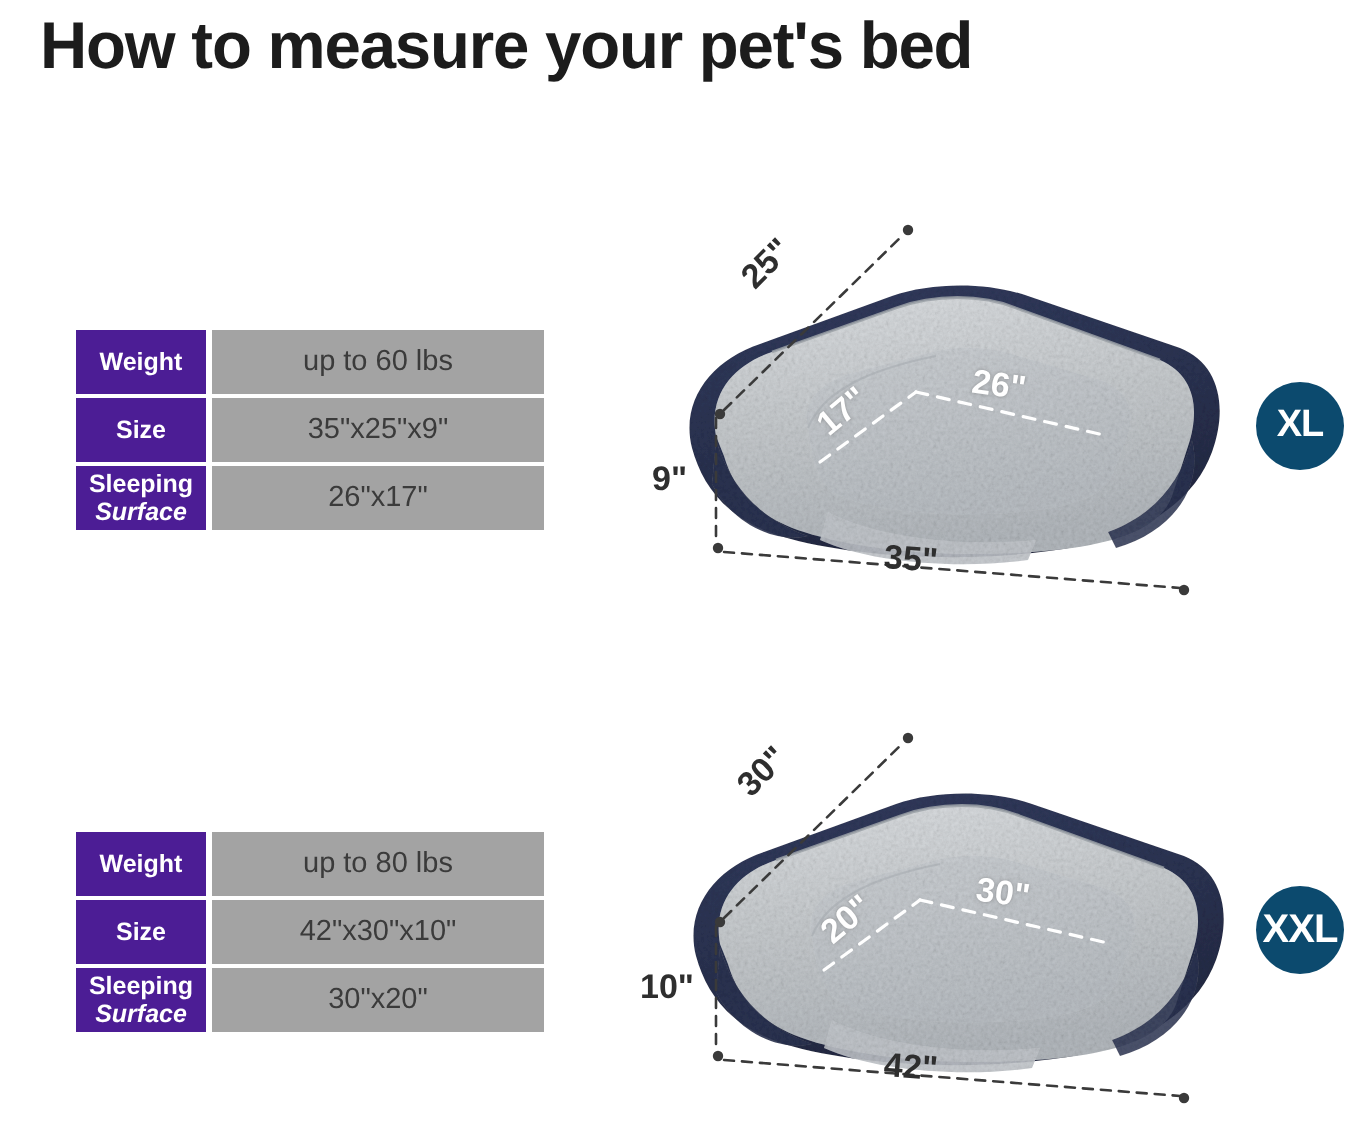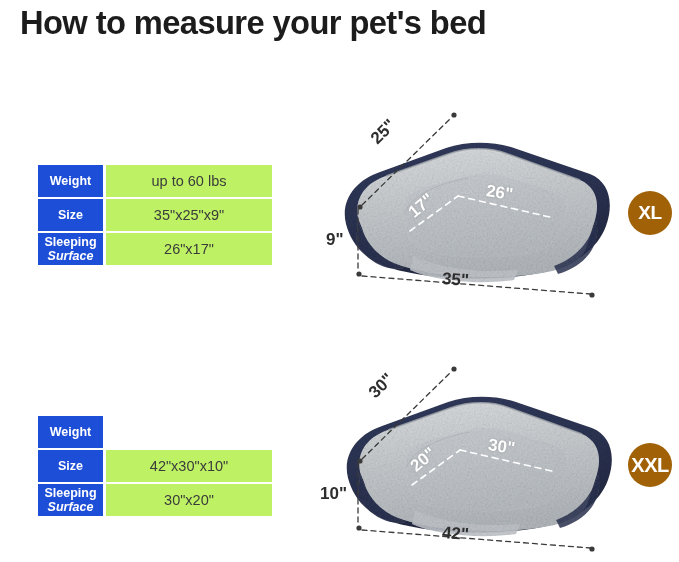--- a/index.html
+++ b/index.html
@@ -45,55 +45,55 @@
   .spec-row {
     display: flex;
     width: 100%;
     margin-bottom: 2px;
   }
   .spec-row:last-child { margin-bottom: 0; border-radius: 15px; }
 
   .spec-label {
     width: 65px;
     min-height: 32px;
-    background: #1d4ed8;
+    background: #4c1d95;
     color: #ffffff;
     font-size: 12.5px;
     font-weight: bold;
     display: flex;
     flex-direction: column;
     align-items: center;
     justify-content: center;
     line-height: 14px;
     text-align: center;
     box-sizing: border-box;
     padding: 2px 0;
   }
   .spec-label .l2 { display: block; font-style: italic; }
 
   .spec-value {
     flex: 1;
     min-height: 32px;
     margin-left: 3px;
-    background: #bef264;
+    background: #a3a3a3;
     color: #3b3b3b;
     font-size: 14.5px;
     display: flex;
     align-items: center;
     justify-content: center;
     box-sizing: border-box;
   }
 
   
   .size-badge {
     position: absolute;
     width: 44px;
     height: 44px;
     border-radius: 50%;
-    background: #a16207;
+    background: #0c4a6e;
     color: #ffffff;
     display: flex;
     align-items: center;
     justify-content: center;
     font-weight: bold;
     letter-spacing: -0.5px;
   }
   .badge-xl  { left: 628px; top: 191px; font-size: 19px; }
   .badge-xxl { left: 628px; top: 443px; font-size: 20px; }
 
@@ -153,20 +153,21 @@
   </div>
 
 </div>
 
 <div class="spec-table table-xxl">
 
   <div class="spec-row">
     <div class="spec-label">
       <span>Weight</span>
     </div>
+    <div class="spec-value">up to 80 lbs</div>
   </div>
 
   <div class="spec-row">
     <div class="spec-label">
       <span>Size</span>
     </div>
     <div class="spec-value">42"x30"x10"</div>
   </div>
 
   <div class="spec-row">

